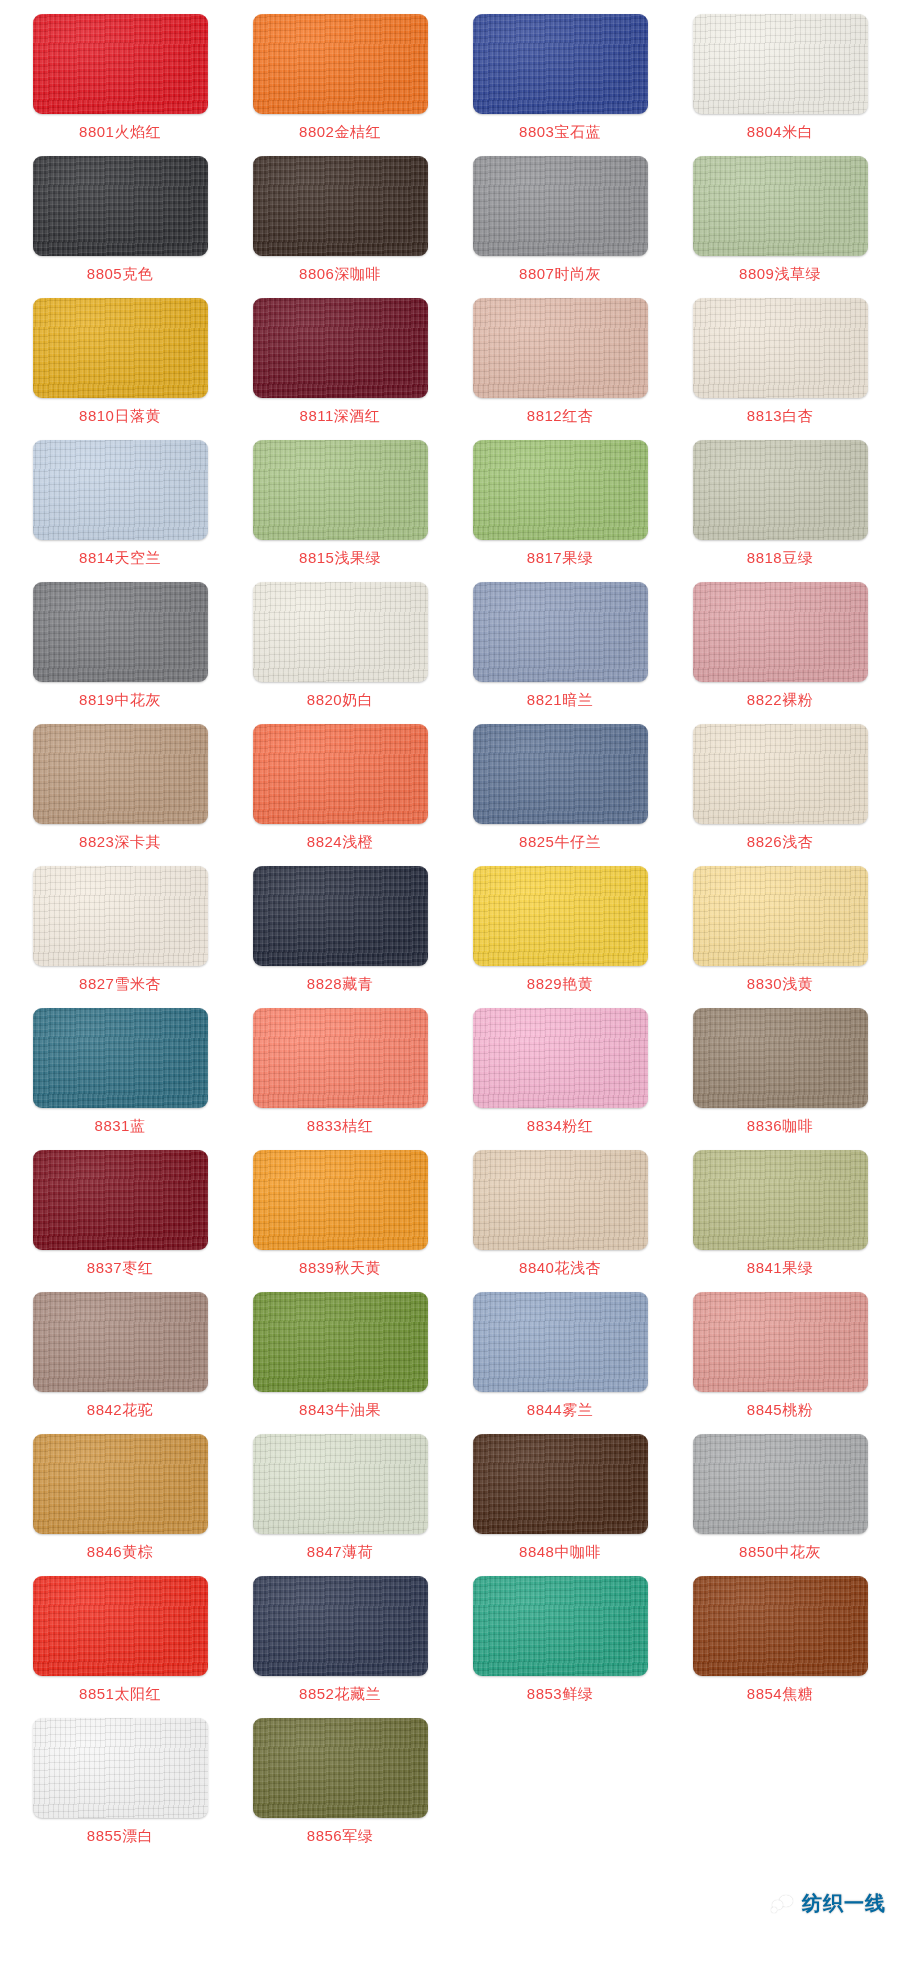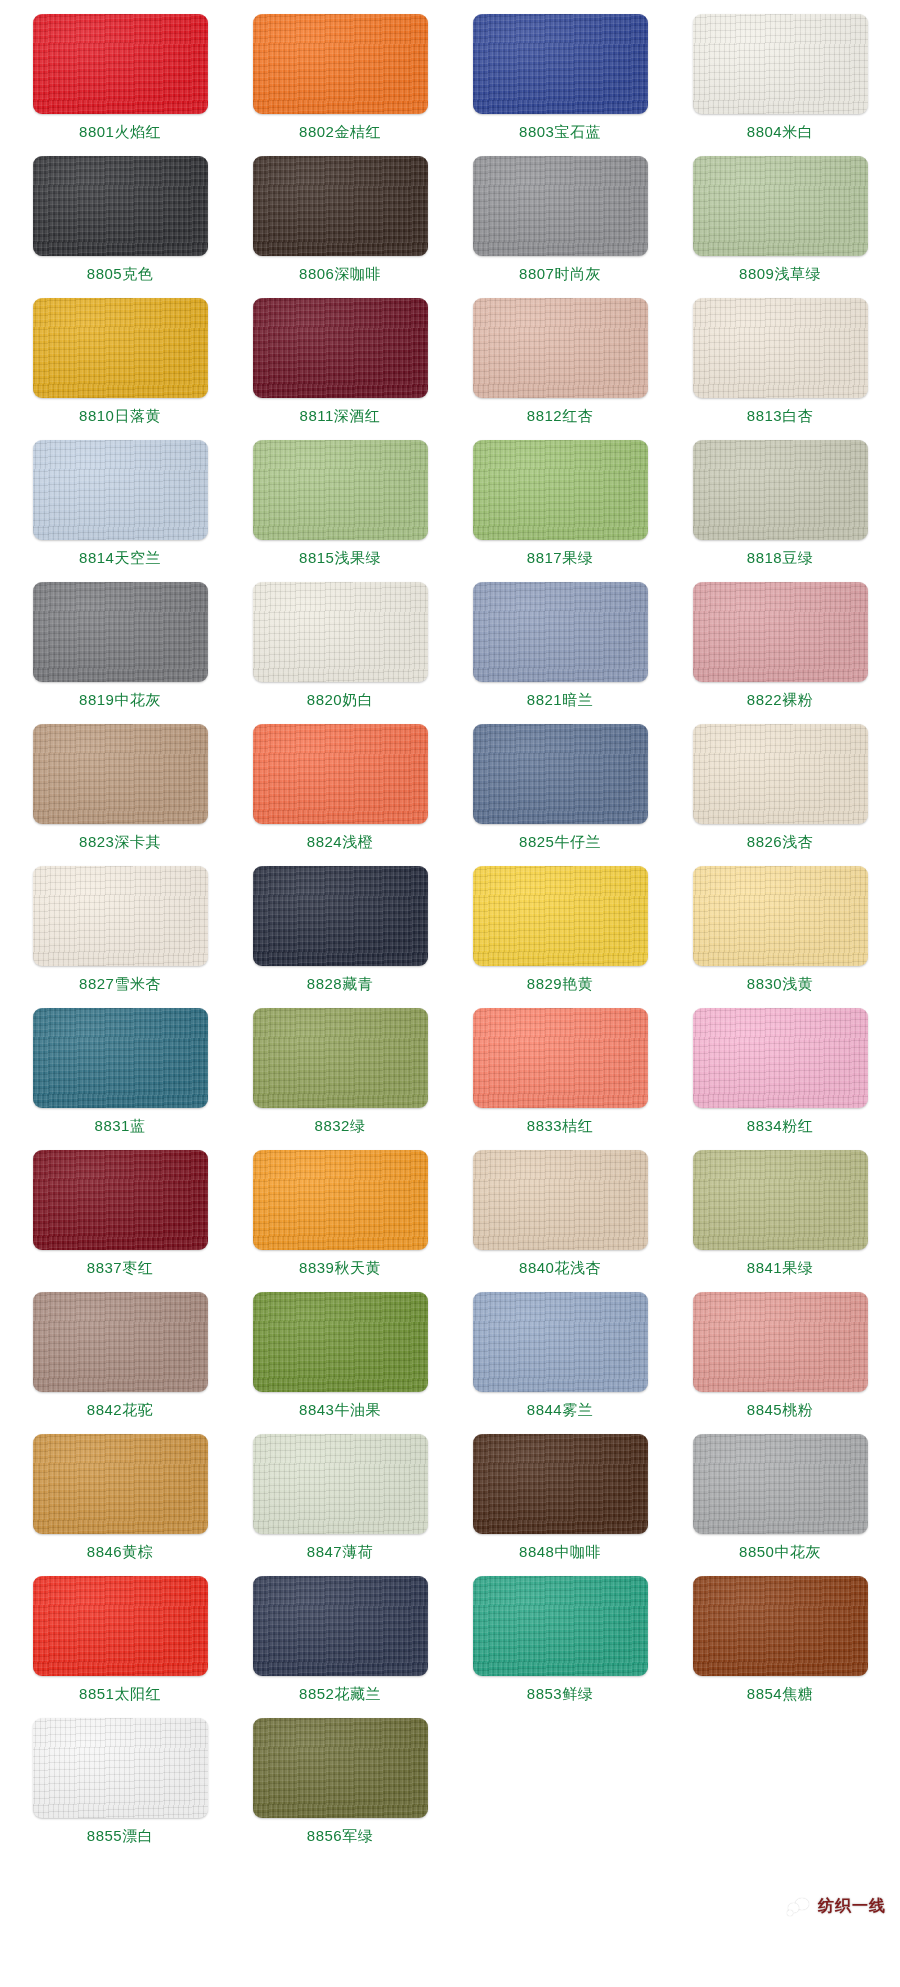--- a/index.html
+++ b/index.html
@@ -73,21 +73,21 @@
         rgba(0,0,0,0.07) 4px,
         rgba(255,255,255,0.05) 4px,
         rgba(255,255,255,0.05) 7px
       ),
       radial-gradient(ellipse at 30% 25%, rgba(255,255,255,0.10), rgba(0,0,0,0.05) 70%);
     pointer-events: none;
   }
   .swatch-label {
     margin-top: 10px;
     font-size: 15px;
-    color: #15803d;
+    color: #ef4444;
     letter-spacing: 0.5px;
     line-height: 1.1;
     text-align: right;
     white-space: nowrap;
   }
   #watermark {
     position: absolute;
     right: 14px;
     bottom: 70px;
     display: flex;
@@ -104,22 +104,22 @@
     position: absolute;
     display: block;
     background: #ffffff;
     border-radius: 50%;
     box-shadow: 0 0 1px rgba(0,0,0,0.25);
   }
   #watermark .wm-bubble .b1 { width: 14px; height: 12px; left: 8px; top: 0px; }
   #watermark .wm-bubble .b2 { width: 11px; height: 10px; left: 1px; top: 5px; }
   #watermark .wm-bubble .b3 { width: 6px;  height: 6px;  left: 0px;  top: 12px; }
   #watermark .wm-text {
-    font-size: 16px;
-    color: #7f1d1d;
+    font-size: 20px;
+    color: #0369a1;
     font-weight: bold;
     letter-spacing: 1px;
     text-shadow: 0 0 2px rgba(0,0,0,0.35);
   }
 </style>
 </head>
 <body style="background-color: rgb(255, 255, 255);">
 
 <div id="card-grid">
     <div class="swatch-cell">
@@ -232,30 +232,30 @@
     </div>
     <div class="swatch-cell">
       <div class="swatch-chip" style="background-color: rgb(250, 223, 154);"></div>
       <div class="swatch-label">8830浅黄</div>
     </div>
     <div class="swatch-cell">
       <div class="swatch-chip" style="background-color: rgb(44, 109, 130);"></div>
       <div class="swatch-label">8831蓝</div>
     </div>
     <div class="swatch-cell">
-      <div class="swatch-chip" style="background-color: rgb(143, 160, 87);"></div>
-      <div class="swatch-label">8832绿</div>
-    </div>
-    <div class="swatch-cell">
       <div class="swatch-chip" style="background-color: rgb(251, 129, 105);"></div>
       <div class="swatch-label">8833桔红</div>
     </div>
     <div class="swatch-cell">
       <div class="swatch-chip" style="background-color: rgb(247, 180, 210);"></div>
       <div class="swatch-label">8834粉红</div>
+    </div>
+    <div class="swatch-cell">
+      <div class="swatch-chip" style="background-color: rgb(150, 131, 111);"></div>
+      <div class="swatch-label">8836咖啡</div>
     </div>
     <div class="swatch-cell">
       <div class="swatch-chip" style="background-color: rgb(122, 13, 27);"></div>
       <div class="swatch-label">8837枣红</div>
     </div>
     <div class="swatch-cell">
       <div class="swatch-chip" style="background-color: rgb(245, 154, 34);"></div>
       <div class="swatch-label">8839秋天黄</div>
     </div>
     <div class="swatch-cell">

